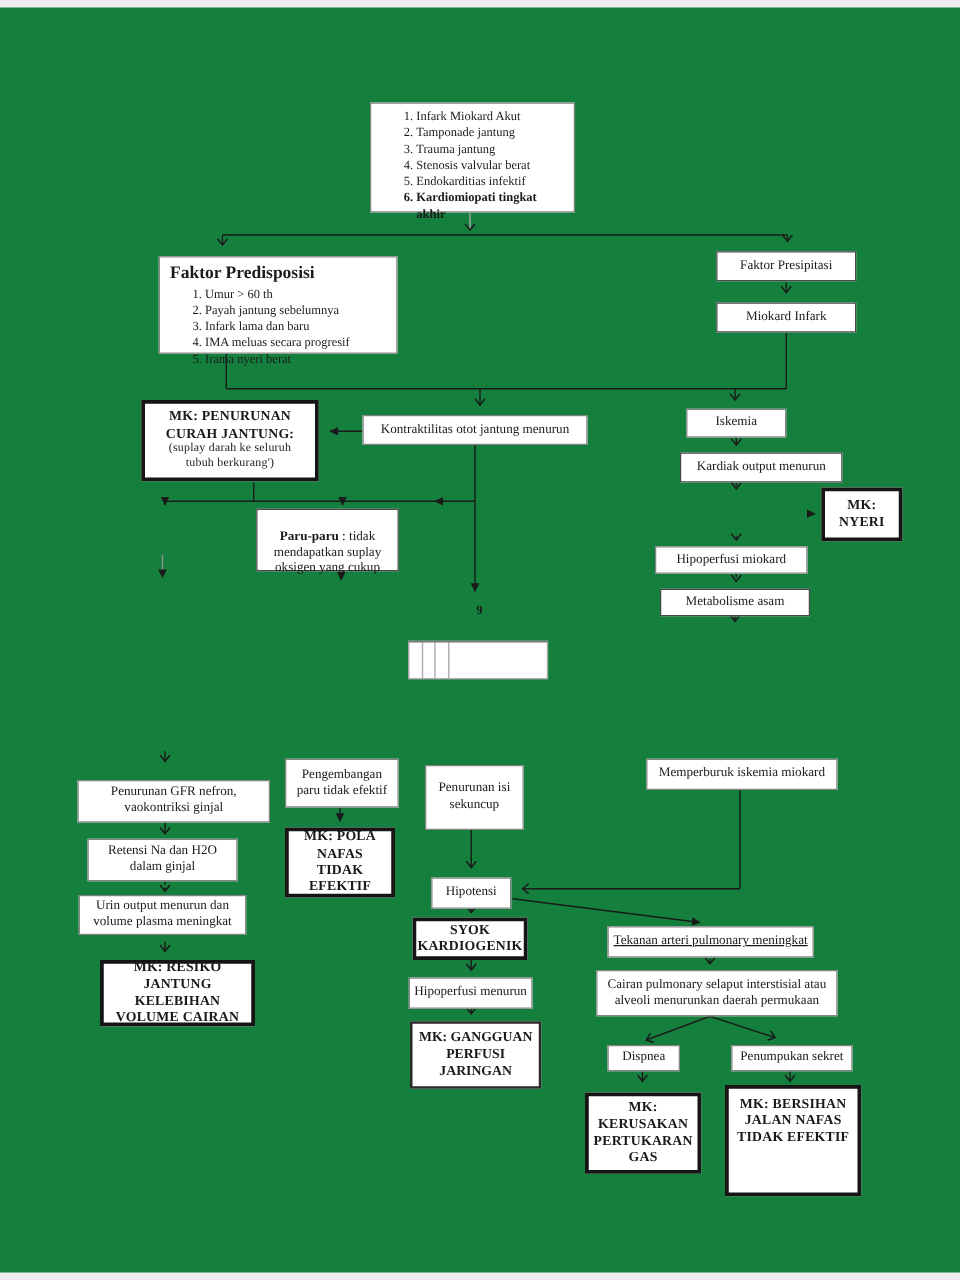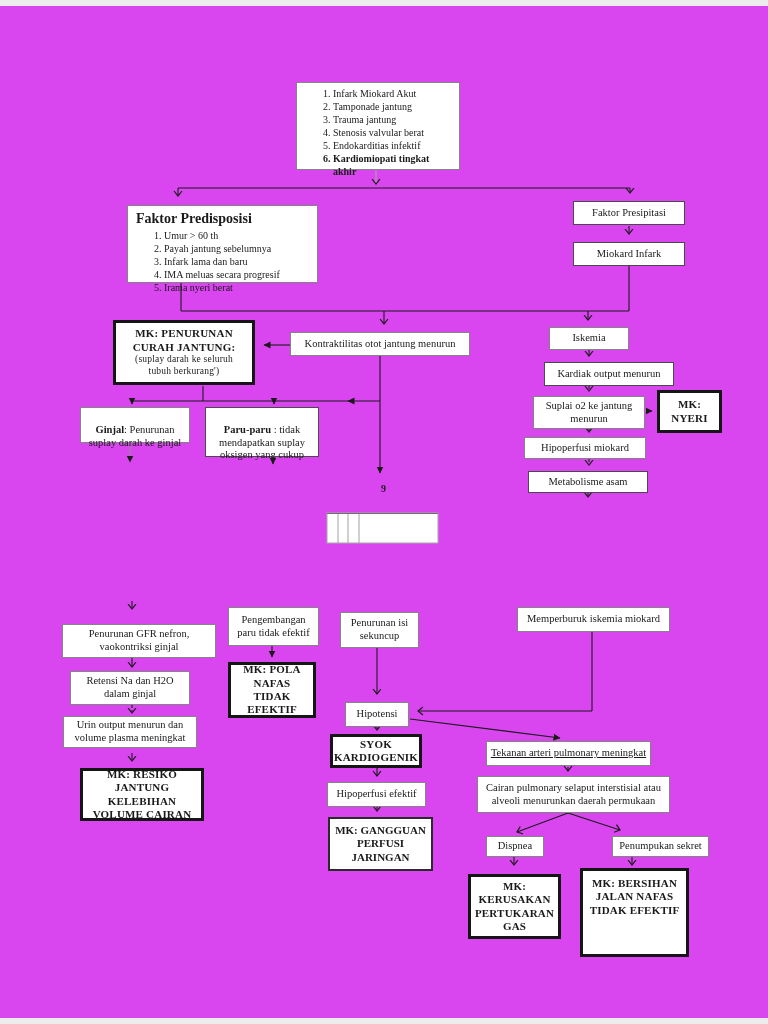--- a/index.html
+++ b/index.html
@@ -1,16 +1,16 @@
 <!DOCTYPE html>
 <html><head>
 <meta charset="utf-8">
 <style>
   html,body{margin:0;padding:0;background:#ffffff;}
-  .page{position:relative;width:768px;height:1024px;background:#d946ef;overflow:hidden;
+  .page{position:relative;width:768px;height:1024px;background:#15803d;overflow:hidden;
         font-family:"Liberation Serif", serif;color:#1a1a1a;}
   .edge{position:absolute;left:0;width:768px;height:6px;background:#ececec;}
   svg.wires{position:absolute;left:0;top:0;}
   .box{position:absolute;background:#fff;border:1px solid #848484;box-sizing:border-box;
        display:flex;align-items:center;justify-content:center;text-align:center;
        font-size:10.5px;line-height:1.22;white-space:pre-line;padding:1px 3px;}
   .box.dark{border-color:#4a4a4a;}
   .mk{border:3px solid #151515;font-weight:bold;font-size:11px;letter-spacing:.2px;}
   .mk2{border:2px solid #2a2a2a;font-weight:bold;font-size:11px;}
   .listbox{position:absolute;background:#fff;border:1px solid #848484;box-sizing:border-box;
@@ -136,30 +136,25 @@
     <div>MK: PENURUNAN
 CURAH JANTUNG:</div>
     <div class="sub">(suplay darah ke seluruh
 tubuh berkurang')</div>
   </div>
 
   <div class="box" style="left:290px;top:332px;width:180px;height:24px;">Kontraktilitas otot jantung menurun</div>
 
   <div class="box" style="left:549px;top:327px;width:80px;height:23px;">Iskemia</div>
   <div class="box dark" style="left:544px;top:362px;width:130px;height:24px;">Kardiak output menurun</div>
-  <div class="box" style="left:533px;top:396px;width:112px;height:33px;">Suplai o2 ke jantung
-menurun</div>
   <div class="box mk" style="left:657px;top:390px;width:65px;height:43px;">MK:
 NYERI</div>
   <div class="box" style="left:524px;top:437px;width:122px;height:22px;">Hipoperfusi miokard</div>
   <div class="box dark" style="left:528px;top:471px;width:120px;height:22px;">Metabolisme asam</div>
 
-  <div class="box" style="left:80px;top:407px;width:110px;height:36px;display:block;padding-top:3px;">
-    <span class="b">Ginjal</span><span>: Penurunan suplay darah ke ginjal</span>
-  </div>
   <div class="box dark" style="left:205px;top:407px;width:114px;height:50px;display:block;padding-top:3px;">
     <span class="b">Paru-paru</span><span> : tidak mendapatkan suplay oksigen yang cukup</span>
   </div>
 
   <div class="pgnum" style="left:381px;top:483px;">9</div>
 
   <div class="box" style="left:62px;top:624px;width:154px;height:34px;">Penurunan GFR nefron,
 vaokontriksi ginjal</div>
   <div class="box" style="left:70px;top:671px;width:120px;height:34px;">Retensi Na dan H2O
 dalam ginjal</div>
@@ -168,36 +163,36 @@
   <div class="box mk" style="left:80px;top:768px;width:124px;height:53px;">MK: RESIKO JANTUNG
 KELEBIHAN
 VOLUME CAIRAN</div>
 
   <div class="box" style="left:228px;top:607px;width:91px;height:39px;">Pengembangan
 paru tidak efektif</div>
   <div class="box mk" style="left:228px;top:662px;width:88px;height:56px;">MK: POLA
 NAFAS TIDAK
 EFEKTIF</div>
 
-  <div class="box" style="left:340px;top:612px;width:79px;height:36px;">Penurunan isi
+  <div class="box" style="left:340px;top:612px;width:79px;height:52px;">Penurunan isi
 sekuncup</div>
   <div class="box" style="left:345px;top:702px;width:64px;height:25px;">Hipotensi</div>
   <div class="box mk" style="left:330px;top:734px;width:92px;height:34px;">SYOK
 KARDIOGENIK</div>
-  <div class="box" style="left:327px;top:782px;width:99px;height:25px;">Hipoperfusi efektif</div>
+  <div class="box" style="left:327px;top:782px;width:99px;height:25px;">Hipoperfusi menurun</div>
   <div class="box mk2" style="left:328px;top:817px;width:105px;height:54px;">MK: GANGGUAN
 PERFUSI
 JARINGAN</div>
 
   <div class="box" style="left:517px;top:607px;width:153px;height:25px;">Memperburuk iskemia miokard</div>
   <div class="box" style="left:486px;top:741px;width:165px;height:25px;text-decoration:underline;">Tekanan arteri pulmonary meningkat</div>
   <div class="box" style="left:477px;top:776px;width:193px;height:37px;">Cairan pulmonary  selaput interstisial atau
 alveoli menurunkan daerah permukaan</div>
   <div class="box" style="left:486px;top:836px;width:58px;height:21px;">Dispnea</div>
-  <div class="box" style="left:585px;top:836px;width:97px;height:21px;margin-left:27px;">Penumpukan sekret</div>
+  <div class="box" style="left:585px;top:836px;width:97px;height:21px;">Penumpukan sekret</div>
   <div class="box mk" style="left:468px;top:874px;width:93px;height:65px;">MK:
 KERUSAKAN
 PERTUKARAN
 GAS</div>
   <div class="box mk topnote" style="left:580px;top:868px;width:109px;height:89px;">MK: BERSIHAN
 JALAN NAFAS
 TIDAK EFEKTIF</div>
 </div>
 
 </body></html>

